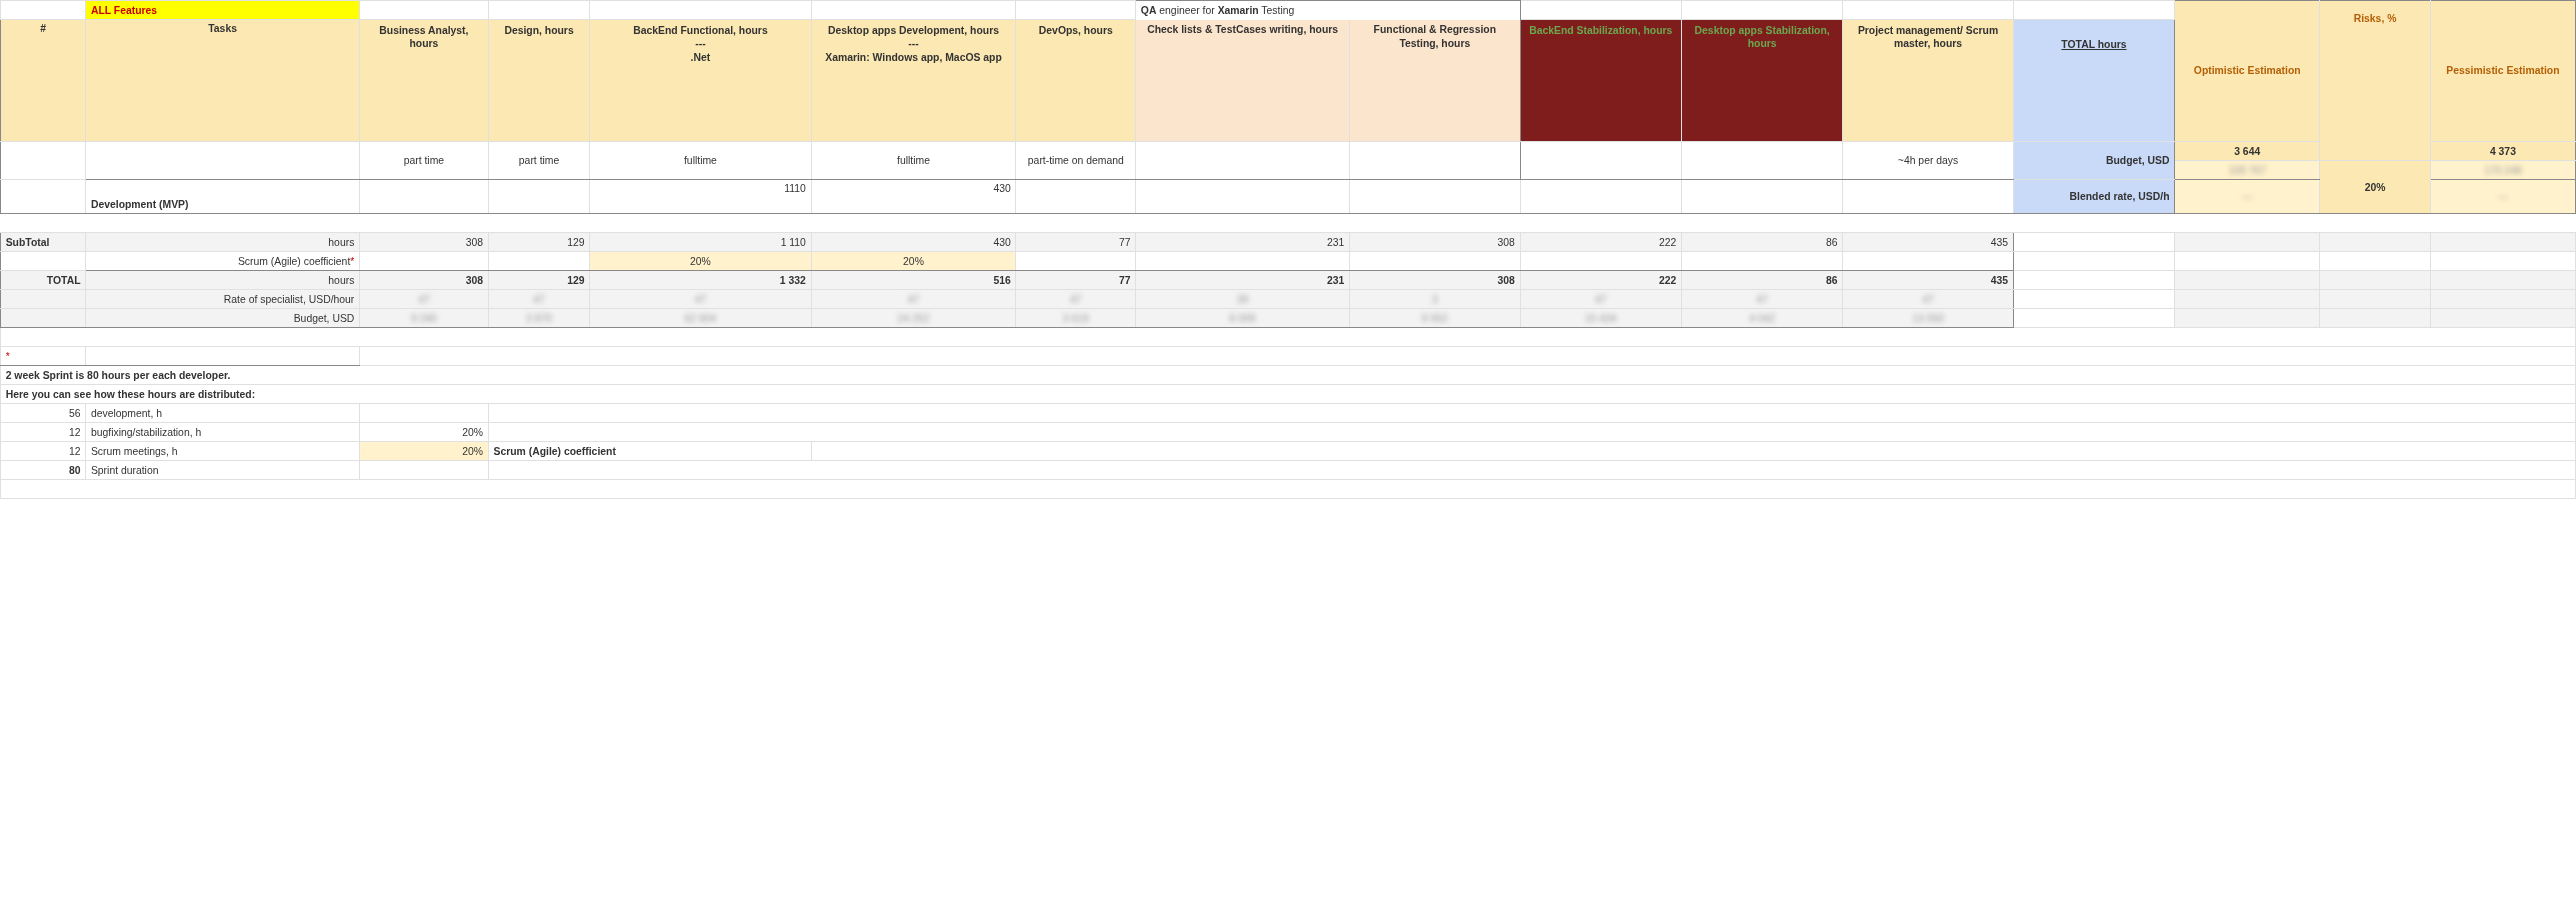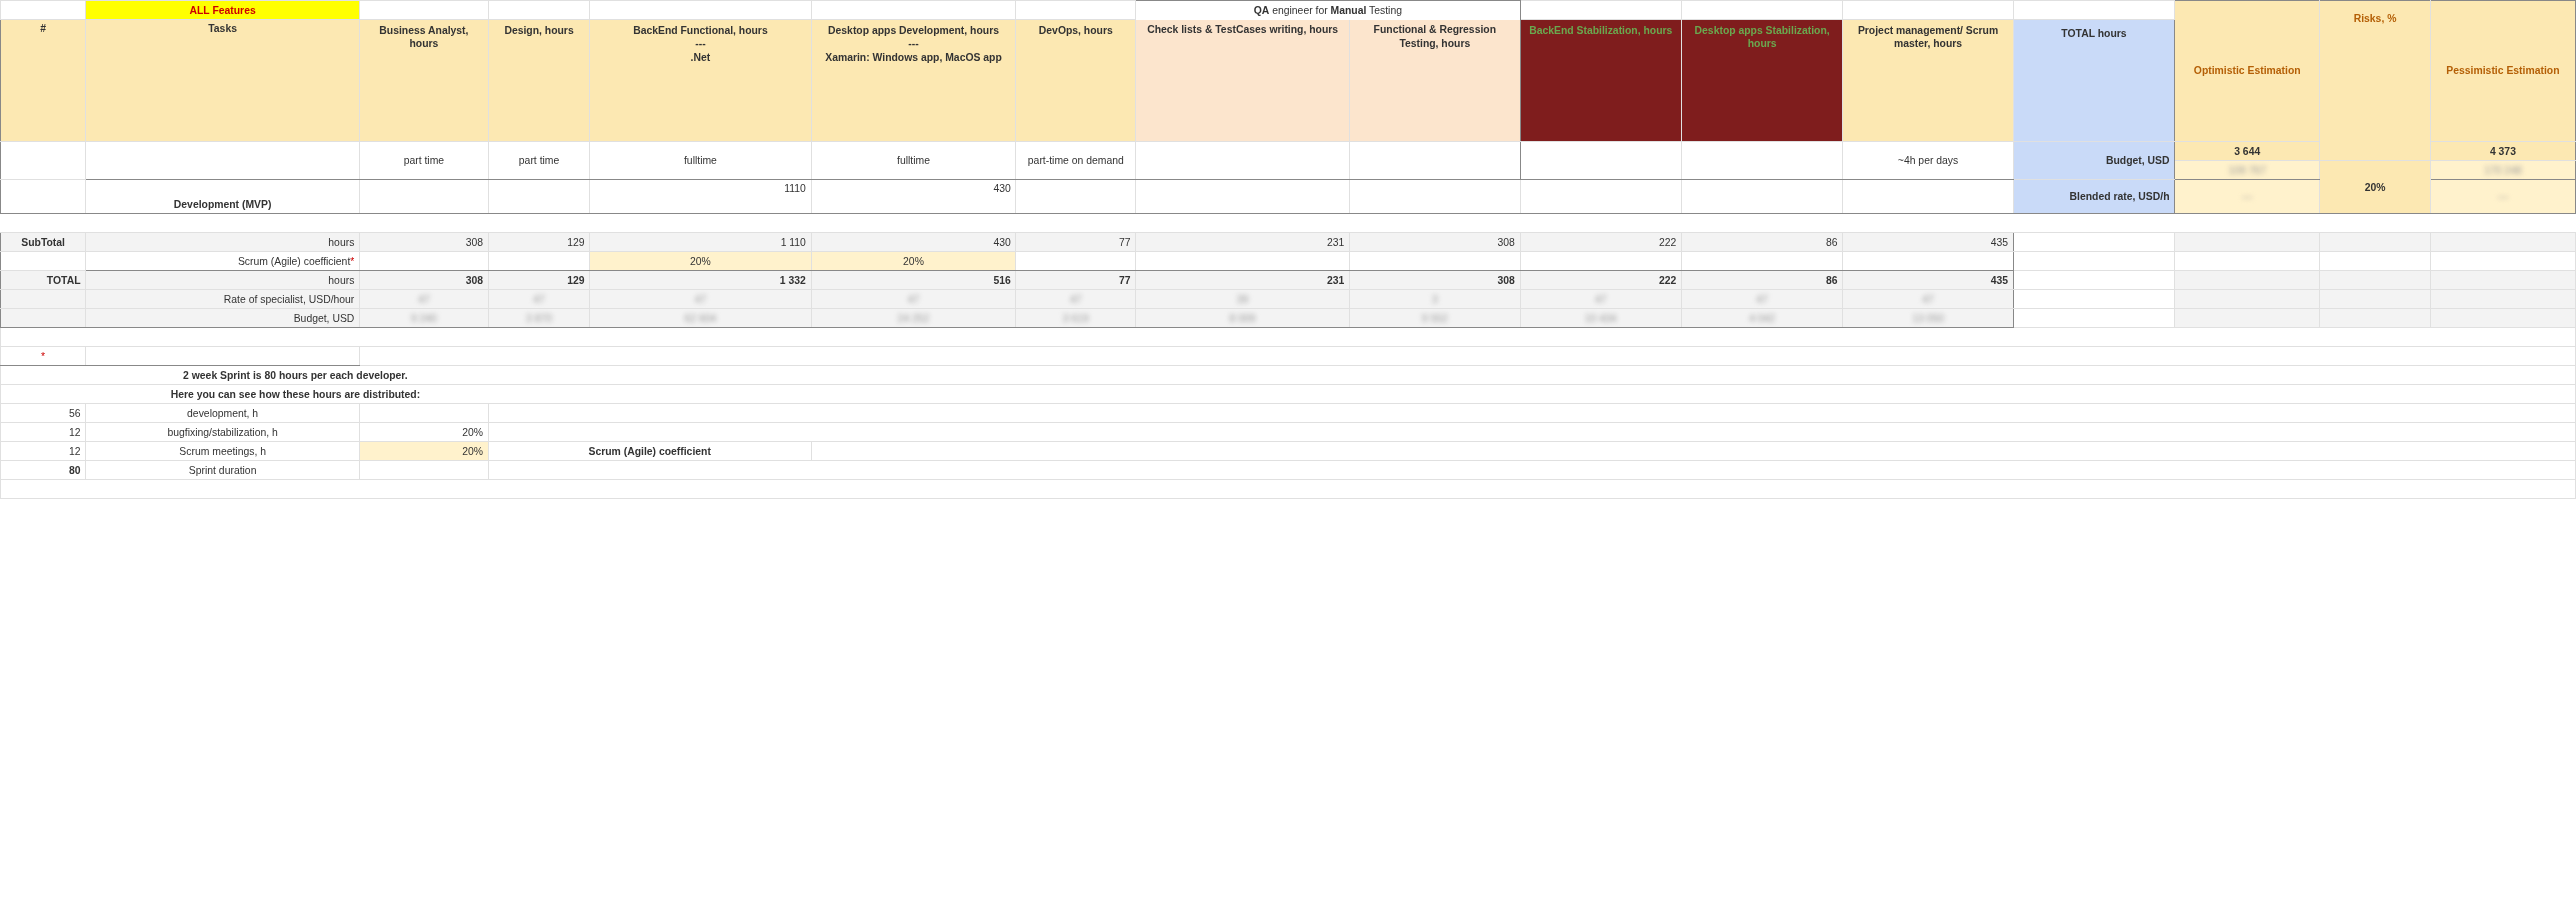--- a/index.html
+++ b/index.html
@@ -23,21 +23,21 @@
     height: 19px;
     overflow: hidden;
   }
   .yellow-hdr { background: #fce8b2; }
   .peach-hdr { background: #fce5cd; }
   .green-hdr { background: #7f1d1d; margin-top: 33px; }
   .blue-hdr { background: #c9daf8; }
   .bright-yellow { background: #ffff00; }
   .light-yellow { background: #fff2cc; }
   .grey-row { background: #f3f3f3; }
-  .left { text-align: center; }
+  .left { text-align: left; }
   .right { text-align: right; }
   .bold { font-weight: bold; }
   .red-ast { color: #cc0000; }
   .green-text { color: #6aa84f; }
   .brown-text { color: #b45f06; }
   .col-num { width: 47px; }
   .col-tasks { width: 151px; }
   .col-ba { width: 71px; }
   .col-design { width: 56px; }
   .col-backend { width: 122px; }
@@ -86,21 +86,21 @@
   <tbody>
       <tr>
     <td></td>
     <td class="bright-yellow bold left" style="color:#cc0000;">ALL Features</td>
     <td></td>
         <td></td>
         <td></td>
         <td></td>
         <td></td>
     <td colspan="2" class="left heavy-top heavy-left heavy-right" style="border-bottom:none;">
-      <span class="bold">QA</span><span> engineer for </span><span class="bold">Manual</span><span> Testing</span>
+      <span class="bold">QA</span><span> engineer for </span><span class="bold">Xamarin</span><span> Testing</span>
     </td>
     <td></td>
         <td></td>
         <td></td>
         <td></td>
     <td rowspan="2" class="yellow-hdr bold multi-line brown-text heavy-top heavy-left">Optimistic Estimation</td>
     <td rowspan="3" class="yellow-hdr bold brown-text heavy-top v-top" style="padding-top:12px;">Risks, %</td>
     <td rowspan="2" class="yellow-hdr bold multi-line brown-text heavy-top heavy-right">Pessimistic Estimation</td>
   </tr>
 
@@ -114,21 +114,21 @@
 .Net</td>
     <td class="yellow-hdr bold multi-line v-top heavy-top" style="white-space:pre-line;margin-top:12px;">Desktop apps Development, hours
 ---
 Xamarin: Windows app, MacOS app</td>
     <td class="yellow-hdr bold multi-line v-top heavy-top">DevOps, hours</td>
     <td class="peach-hdr bold multi-line v-top heavy-left" style="border-top:none;margin-left:34px;">Check lists &amp; TestCases writing, hours</td>
     <td class="peach-hdr bold multi-line v-top heavy-right" style="border-top:none;">Functional &amp; Regression Testing, hours</td>
     <td class="green-hdr bold multi-line v-top green-text heavy-top">BackEnd Stabilization, hours</td>
     <td class="green-hdr bold multi-line v-top green-text heavy-top">Desktop apps Stabilization, hours</td>
     <td class="yellow-hdr bold multi-line v-top heavy-top">Project management/ Scrum master, hours</td>
-    <td class="blue-hdr bold v-top heavy-top heavy-left heavy-right" style="padding-top:8px;">TOTAL hours</td>
+    <td class="blue-hdr bold v-top heavy-top heavy-left heavy-right" style="padding-top:19px;text-decoration:underline;">TOTAL hours</td>
   </tr>
 
   <tr>
     <td rowspan="2" class="heavy-left"></td>
         <td rowspan="2" class="heavy-bottom"></td>
     <td rowspan="2" class="multi-line heavy-bottom">part time</td>
     <td rowspan="2" class="multi-line heavy-bottom">part time</td>
     <td rowspan="2" class="multi-line heavy-bottom">fulltime</td>
     <td rowspan="2" class="multi-line heavy-bottom">fulltime</td>
     <td rowspan="2" class="multi-line heavy-bottom">part-time on demand</td>

